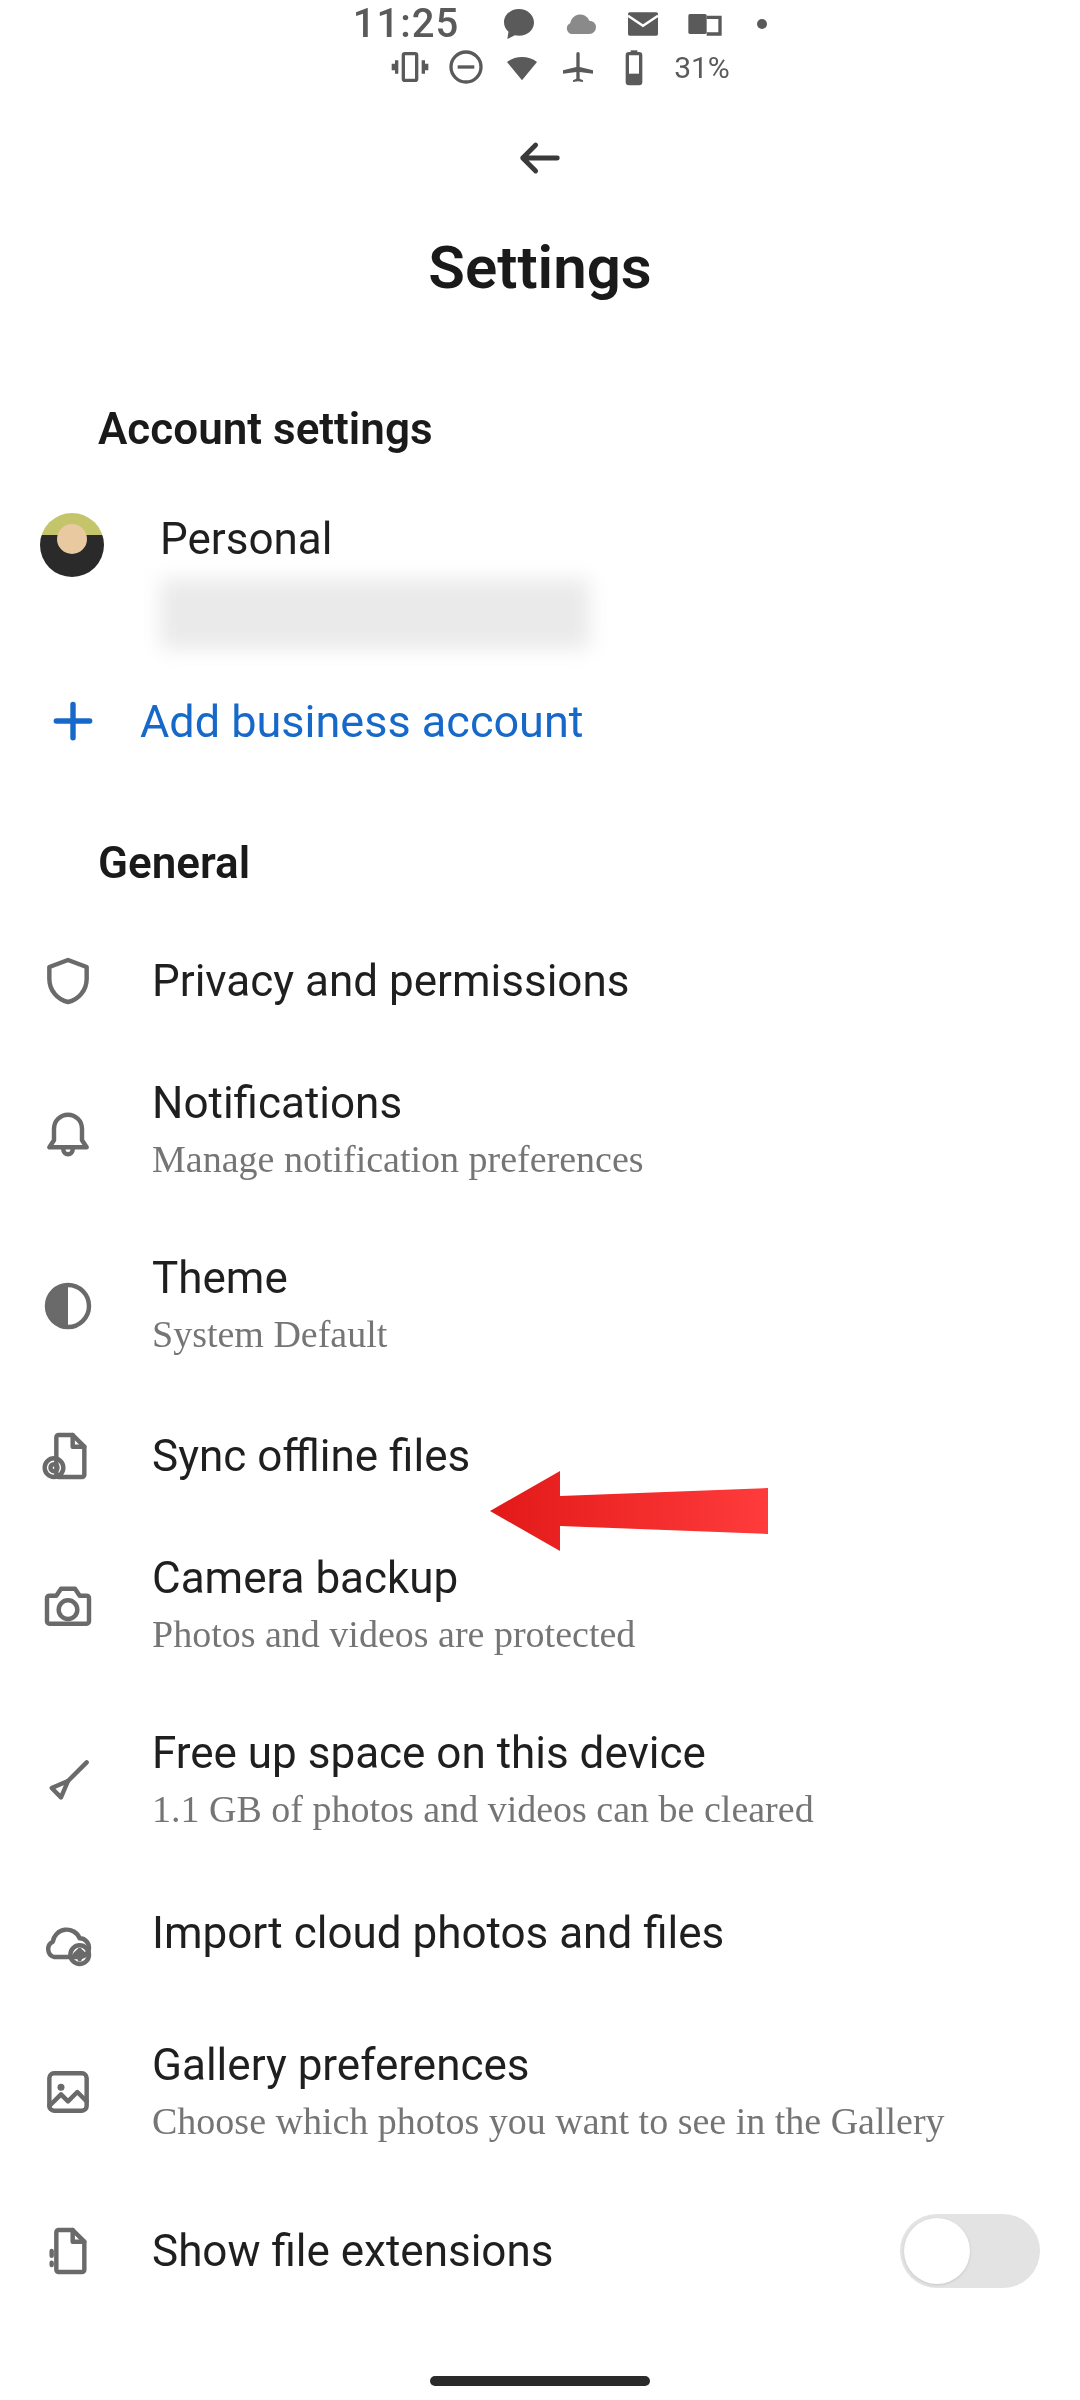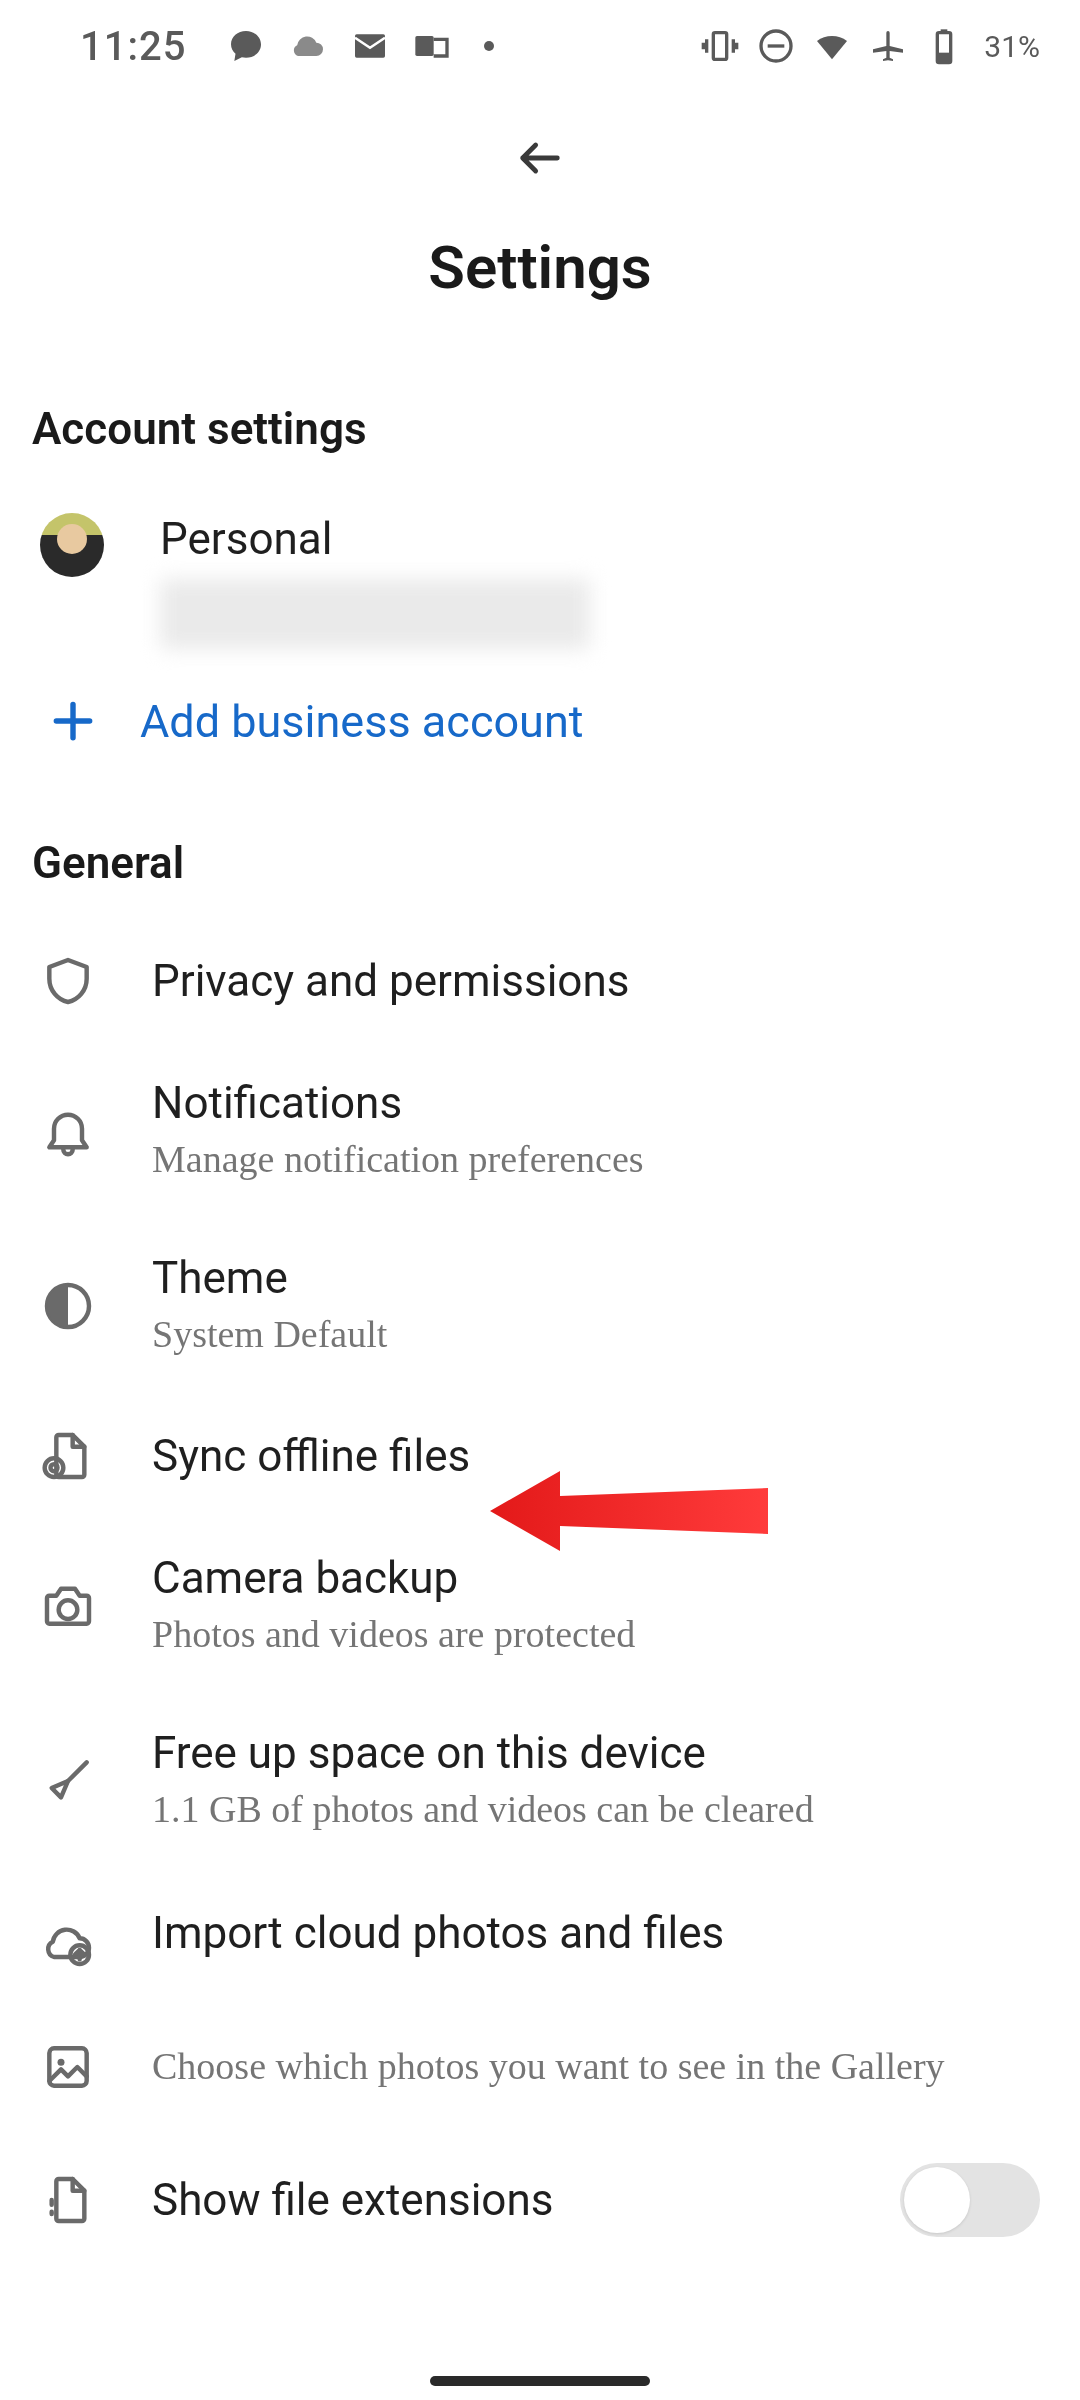--- a/index.html
+++ b/index.html
@@ -10,24 +10,25 @@
     color: #1f1f1f;
     position: relative;
     overflow: hidden;
   }
 
   
   .status-bar {
     height: 92px;
     display: flex;
     align-items: center;
-    justify-content: space-between;
+    justify-content: flex-start;
     padding: 0 40px 0 80px;
     font-size: 38px;
     color: #5a5a5a;
+    flex-direction: column;
   }
   .status-left { display: flex; align-items: center; gap: 22px; }
   .status-right { display: flex; align-items: center; gap: 16px; }
   .status-time { font-weight: 500; margin-right: 18px; font-size: 40px; letter-spacing: 1px;}
   .status-ico { width: 40px; height: 40px; display:flex; align-items:center; justify-content:center; }
   .status-ico svg { width: 100%; height: 100%; }
   .status-dot { width: 10px; height: 10px; background:#5a5a5a; border-radius:50%; margin-left:10px; }
   .battery-pct { font-size: 30px; margin-left: 4px; }
 
   
@@ -40,21 +41,22 @@
   }
   .back-arrow { width: 60px; height: 60px; display:flex; align-items:center; justify-content:center; }
   .back-arrow svg { width: 52px; height: 52px; stroke:#3a3a3a; stroke-width:2.2; fill:none; stroke-linecap:round; stroke-linejoin:round;}
   .header-title { font-size: 60px; font-weight: 600; color:#1a1a1a; }
 
   
   .section-header {
     font-size: 44px;
     font-weight: 600;
     color: #1a1a1a;
-    padding: 48px 40px 30px 32px;
+    padding: 48px 40px 30px 62px;
+    margin-left: 36px;
   }
   .section-header.first { padding-top: 56px; }
 
   
   .row {
     display: flex;
     align-items: center;
     padding: 34px 40px;
     gap: 56px;
     min-height: 120px;
@@ -319,20 +321,21 @@
 
 <div class="row">
   <span class="ico">
     <svg viewBox="0 0 24 24">
         <rect x="4" y="4" width="16" height="16" rx="2"></rect>
         <circle cx="9" cy="10" r="1.5" fill="#6a6a6a" stroke="none"></circle>
         <path d="M4 18l5-5 3 3 4-4 4 4"></path>
       </svg>
   </span>
   <div class="text-col">
+    <span class="title">Gallery preferences</span>
     <span class="subtitle">Choose which photos you want to see in the Gallery</span>
   </div>
 </div>
 
 <div class="row">
   <span class="ico">
     <svg viewBox="0 0 24 24">
         <path d="M14 3H8a1 1 0 0 0-1 1v16a1 1 0 0 0 1 1h10a1 1 0 0 0 1-1V8l-5-5z"></path>
         <path d="M14 3v5h5"></path>
         <path d="M5 14v-2M5 18v-1"></path>

